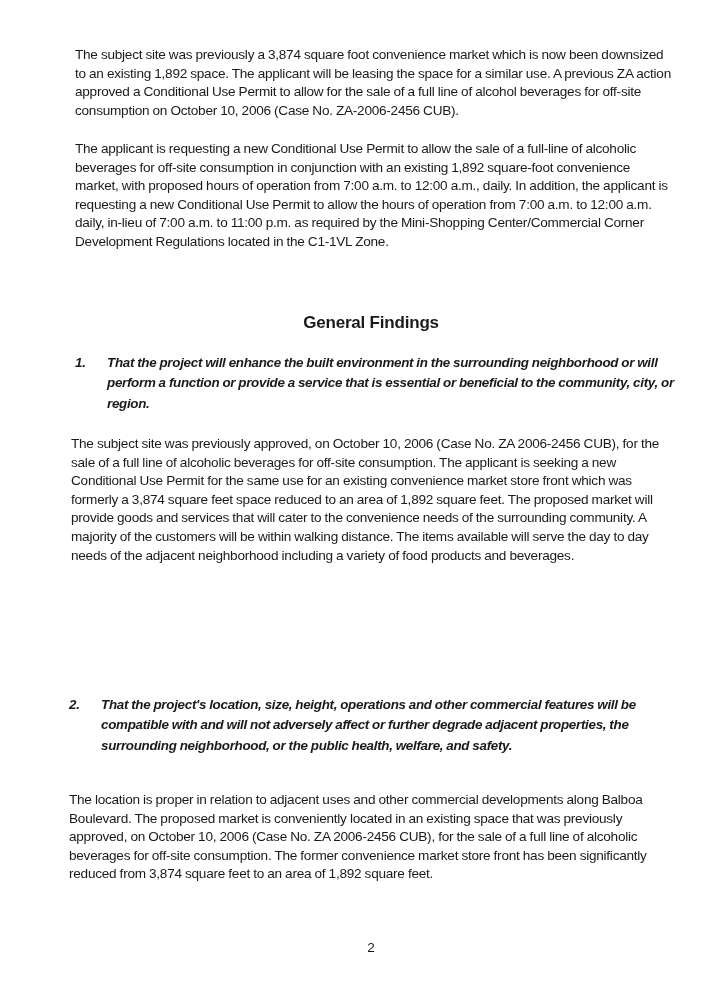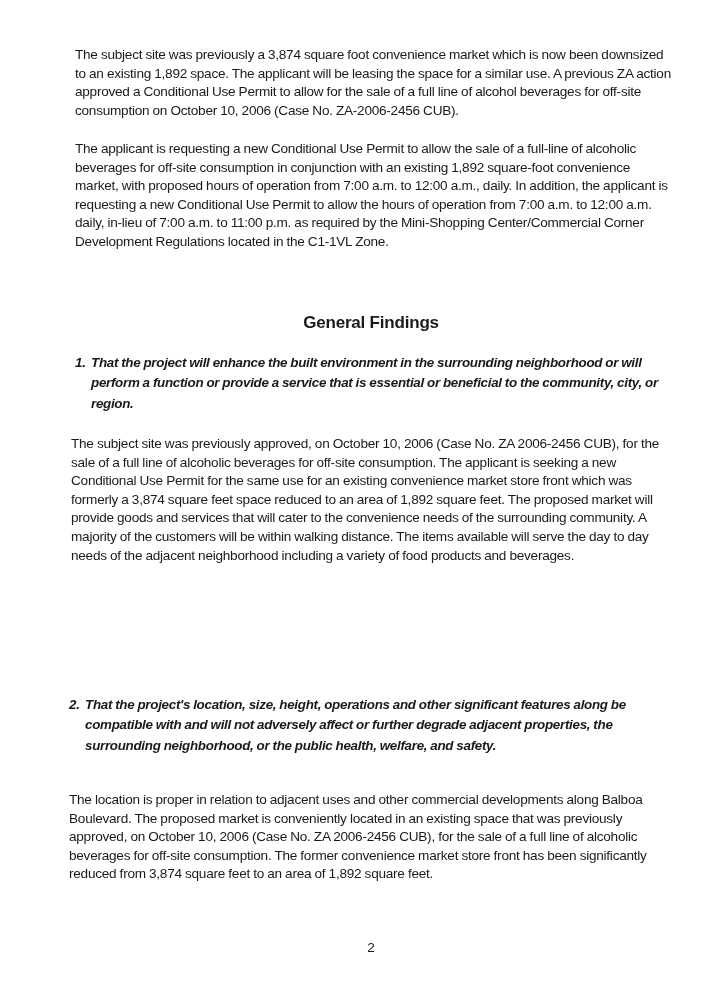--- a/index.html
+++ b/index.html
@@ -8,21 +8,21 @@
   .page { position: absolute; left: 16px; top: 0; width: 710px; height: 1000px; text-decoration: underline; }
   .para { position: absolute; left: 59px; width: 600px; font-size: 13.6px; line-height: 18.6px;
           letter-spacing: -0.25px; word-spacing: -0.3px; margin: 0; }
   .p1 { top: 46px; }
   .p2 { top: 140px; }
   .heading { position: absolute; top: 313px; left: 0; width: 710px; text-align: center;
              font-size: 17px; font-weight: bold; margin: 0; letter-spacing: -0.2px; }
   .finding { position: absolute; left: 59px; width: 605px; font-size: 13.4px; line-height: 20.4px;
              font-weight: bold; font-style: italic; margin: 0; letter-spacing: -0.3px; word-spacing: -0.3px; }
   .finding .num { position: absolute; left: 0; top: 0; width: 24px; }
-  .finding .txt { display: block; margin-left: 16px; }
+  .finding .txt { display: block; margin-left: 32px; }
   .f1 { top: 353px; }
   .f2 { top: 695px; left: 53px; }
   .p3 { top: 435px; left: 55px; width: 610px; }
   .p4 { top: 602px; left: 55px; }
   .p5 { top: 776px; left: 53px; width: 612px; margin-top: 15px; }
   .pagenum { position: absolute; top: 940px; left: 0; width: 710px; text-align: center;
              font-size: 13.6px; margin: 0; }
 </style>
 </head>
 <body>
@@ -34,18 +34,18 @@
   <h2 class="heading">General Findings</h2>
 
   <div class="finding f1">
     <span class="num">1.</span>
     <span class="txt">That the project will enhance the built environment in the surrounding neighborhood or will perform a function or provide a service that is essential or beneficial to the community, city, or region.</span>
   </div>
   <p class="para p3">The subject site was previously approved, on October 10, 2006 (Case No. ZA 2006-2456 CUB), for the sale of a full line of alcoholic beverages for off-site consumption. The applicant is seeking a new Conditional Use Permit for the same use for an existing convenience market store front which was formerly a 3,874 square feet space reduced to an area of 1,892 square feet. The proposed market will provide goods and services that will cater to the convenience needs of the surrounding community. A majority of the customers will be within walking distance. The items available will serve the day to day needs of the adjacent neighborhood including a variety of food products and beverages.</p>
 
   <div class="finding f2">
     <span class="num">2.</span>
-    <span class="txt">That the project's location, size, height, operations and other significant features along be compatible with and will not adversely affect or further degrade adjacent properties, the surrounding neighborhood, or the public health, welfare, and safety.</span>
+    <span class="txt">That the project's location, size, height, operations and other commercial features will be compatible with and will not adversely affect or further degrade adjacent properties, the surrounding neighborhood, or the public health, welfare, and safety.</span>
   </div>
   <p class="para p5">The location is proper in relation to adjacent uses and other commercial developments along Balboa Boulevard. The proposed market is conveniently located in an existing space that was previously approved, on October 10, 2006 (Case No. ZA 2006-2456 CUB), for the sale of a full line of alcoholic beverages for off-site consumption. The former convenience market store front has been significantly reduced from 3,874 square feet to an area of 1,892 square feet.</p>
 
   <p class="pagenum">2</p>
 </div>
 
 </body></html>

